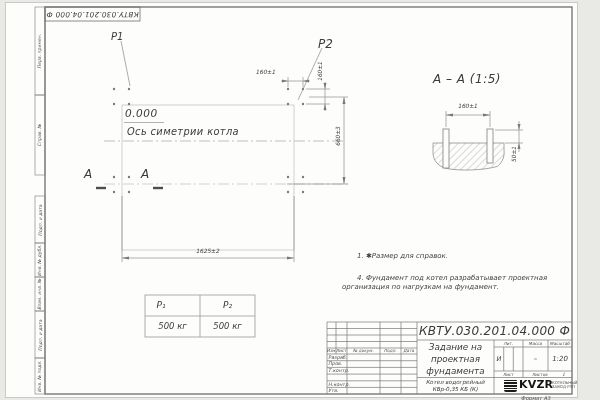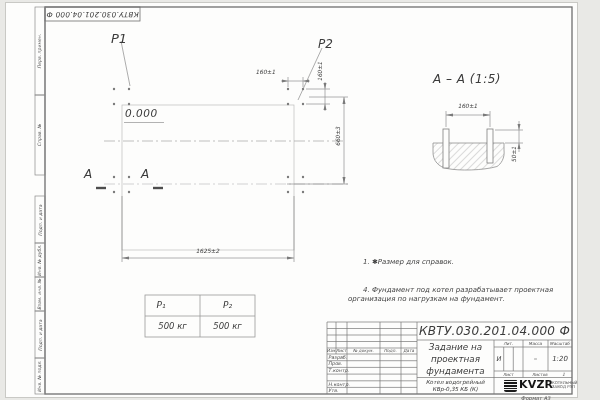--- a/index.html
+++ b/index.html
@@ -10,21 +10,21 @@
          border:1px solid #c9c9c5;box-sizing:border-box;}
   svg.art{position:absolute;left:0;top:0;}
   .t{position:absolute;font-style:italic;color:#3b3b3b;white-space:nowrap;}
   .c{text-align:center;}
   .r180{transform:rotate(180deg);}
   .r90{transform:rotate(-90deg);}
   .mlab{position:absolute;font-size:4.6px;color:#555;text-align:center;height:10px;
         line-height:10px;transform:rotate(-90deg);white-space:nowrap;font-style:italic;}
   .notes{position:absolute;left:330px;top:240px;width:247px;font-size:7px;
          line-height:9.7px;color:#3f3f3f;font-style:italic;}
-  .notes p{margin:18px;text-indent:15px;}
+  .notes p{margin:12px;text-indent:15px;}
   .tb{color:#3a3a3a;}
   .hdr{font-size:4.2px;color:#4a4a4a;height:6px;line-height:6px;}
   .rowlab{font-size:4.8px;color:#4a4a4a;}
   .emblem{position:absolute;left:504px;top:379px;width:13px;height:13px;
           background:repeating-linear-gradient(0deg,#1a1a1a 0 1.7px,#f7f7f5 1.7px 2.7px);
           border-radius:2px;}
   .logotext{position:absolute;left:519px;top:377.5px;font-size:11px;font-weight:800;
             color:#141414;font-style:normal;letter-spacing:0.2px;}
   .logocap{position:absolute;left:552px;top:380.5px;font-size:3.9px;line-height:4.8px;
            color:#555;font-style:normal;white-space:nowrap;}
@@ -172,23 +172,24 @@
   <div class="t c r180" style="left:45px;top:7px;width:95px;height:14px;line-height:14px;font-size:7.3px;letter-spacing:0.2px;">КВТУ.030.201.04.000 Ф</div>
 
   <div class="mlab" style="left:-4px;top:46px;width:88px;">Перв. примен.</div>
   <div class="mlab" style="left:0px;top:130px;width:80px;">Справ. №</div>
   <div class="mlab" style="left:16.5px;top:214.5px;width:47px;">Подп. и дата</div>
   <div class="mlab" style="left:23px;top:255px;width:34px;">Инв. № дубл.</div>
   <div class="mlab" style="left:23px;top:289px;width:34px;">Взам. инв. №</div>
   <div class="mlab" style="left:16.5px;top:329.5px;width:47px;">Подп. и дата</div>
   <div class="mlab" style="left:22px;top:371px;width:36px;">Инв. № подл.</div>
 
-  <div class="t" style="left:111px;top:31px;font-size:13px;">Р1</div>
+  <div class="t" style="left:111px;top:31px;font-size:10px;">Р1</div>
   <div class="t" style="left:318px;top:37px;font-size:12px;">Р2</div>
   <div class="t" style="left:125px;top:107px;font-size:10.5px;letter-spacing:0.5px;font-style:italic;">0.000</div>
+  <div class="t" style="left:127px;top:126px;font-size:9.8px;letter-spacing:0.4px;">Ось симетрии котла</div>
   <div class="t" style="left:256px;top:68.5px;font-size:5.8px;">160±1</div>
   <div class="t c r90" style="left:308px;top:68px;width:24px;font-size:5.8px;">160±1</div>
   <div class="t c r90" style="left:326px;top:133px;width:24px;font-size:5.8px;">660±3</div>
   <div class="t c" style="left:186px;top:248px;width:44px;font-size:5.8px;">1625±2</div>
   <div class="t" style="left:84px;top:167px;font-size:12px;">А</div>
   <div class="t" style="left:141px;top:167px;font-size:12px;">А</div>
 
   <div class="t" style="left:433px;top:72px;font-size:12px;letter-spacing:0.5px;">А – А (1:5)</div>
   <div class="t c" style="left:453px;top:102.5px;width:30px;font-size:5.8px;">160±1</div>
   <div class="t c r90" style="left:504px;top:151px;width:20px;font-size:5.8px;">50±1</div>

